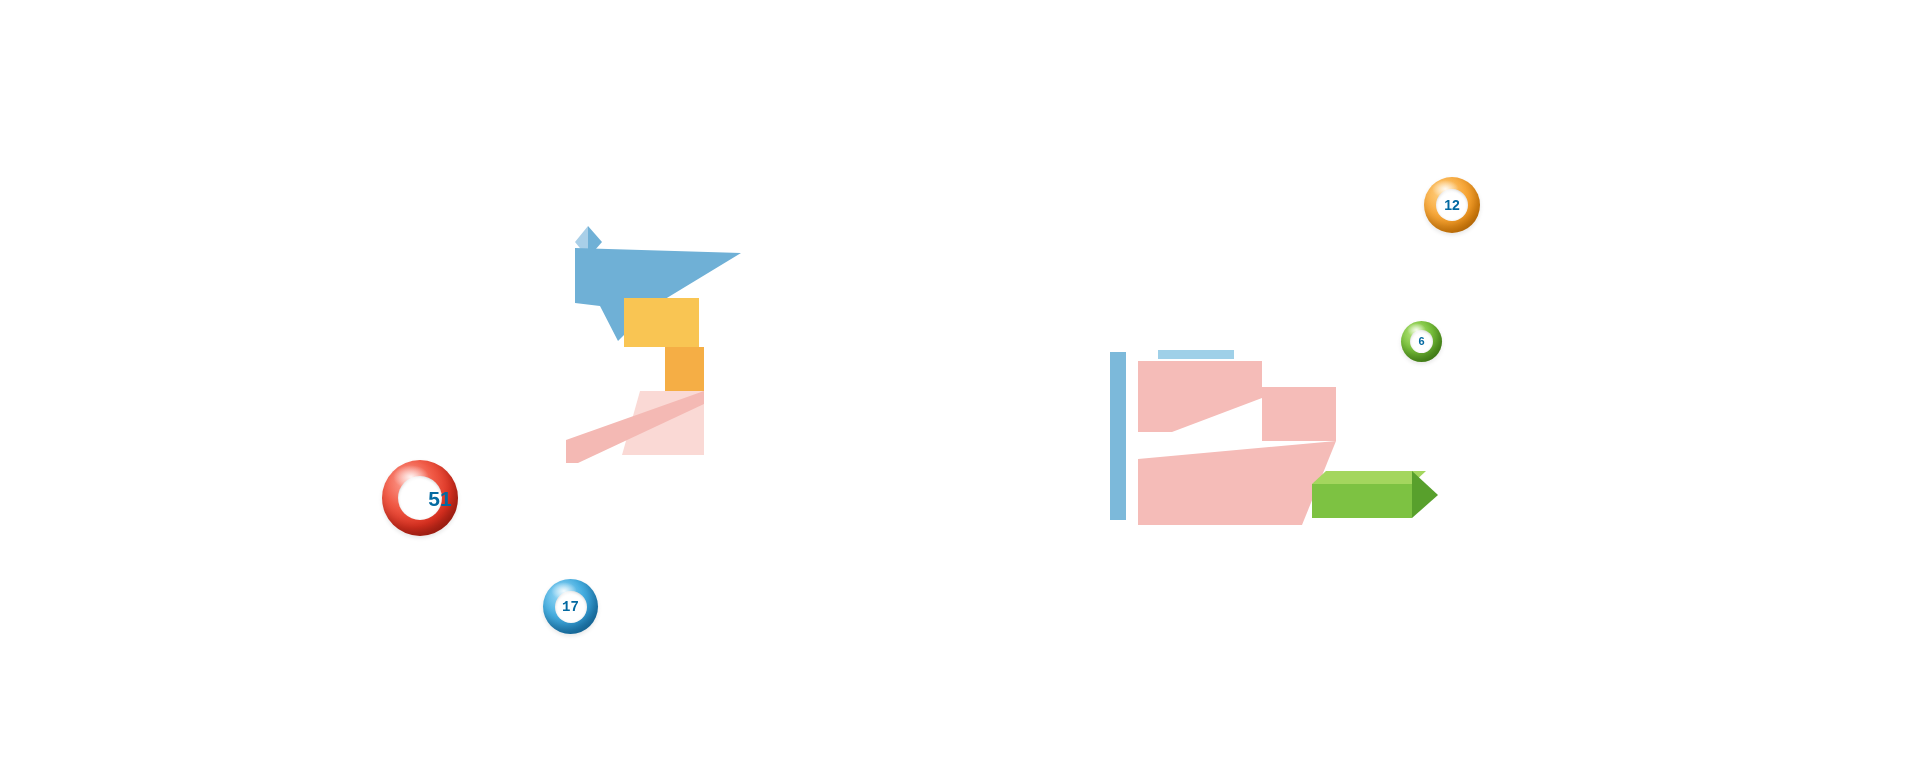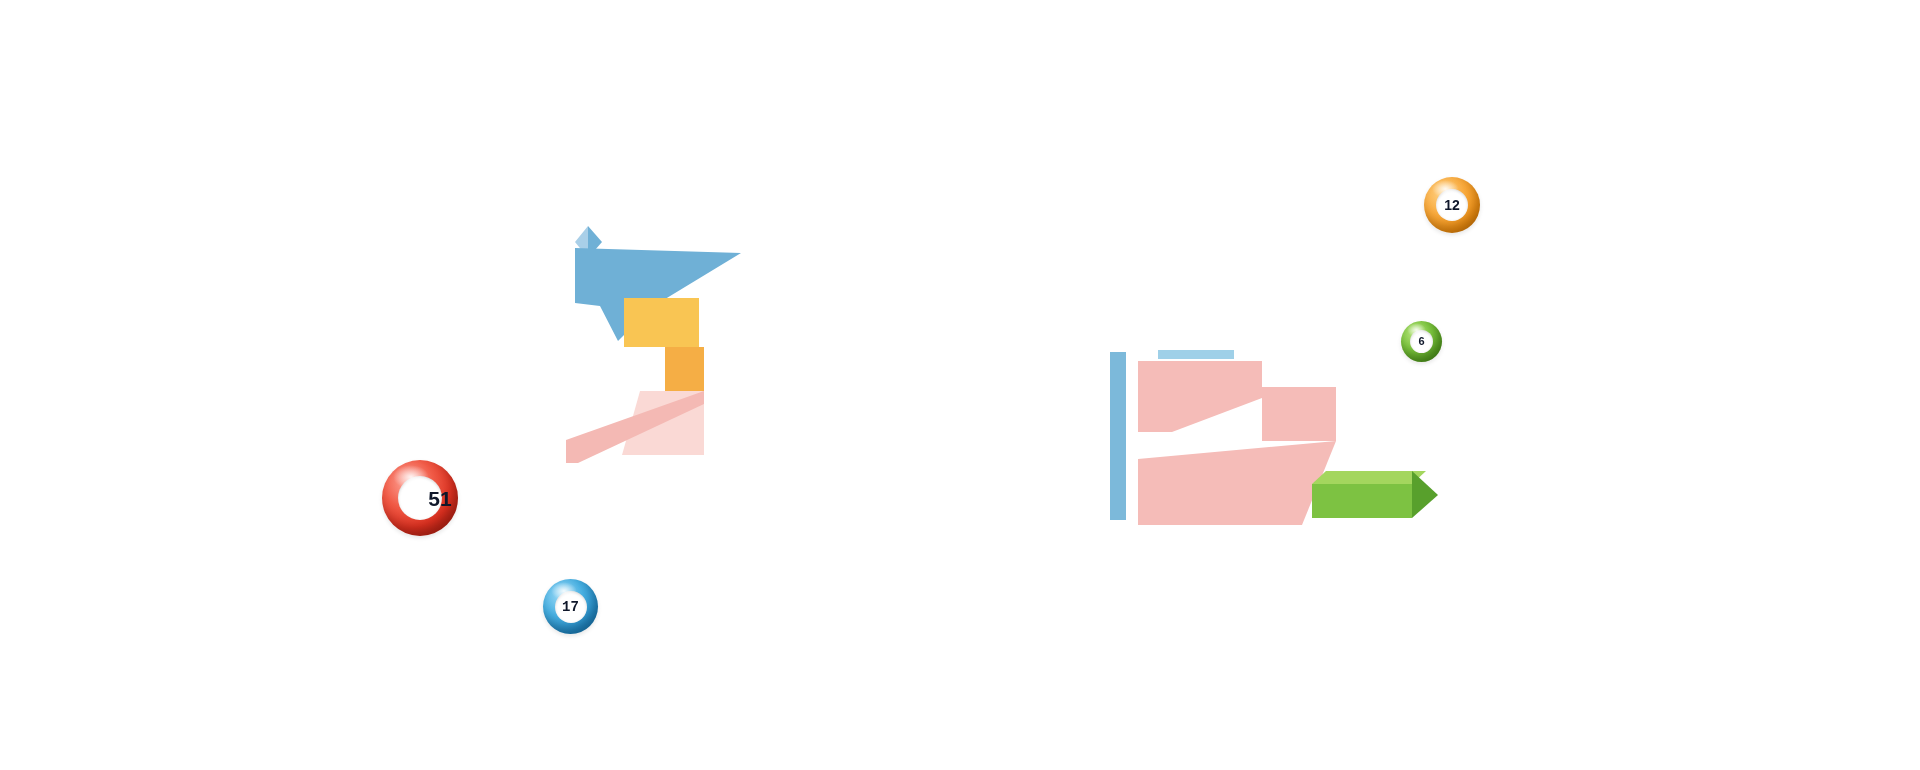--- a/index.html
+++ b/index.html
@@ -48,21 +48,21 @@
   .ball-inner {
     background: #ffffff;
     border-radius: 50%;
     display: flex;
     align-items: center;
     justify-content: center;
     box-shadow: inset 0 1px 3px rgba(0,0,0,0.18);
   }
   .ball-num {
     font-weight: 700;
-    color: #0f172a;
+    color: #0369a1;
     line-height: 1;
   }
 
   .ball-red    { background: radial-gradient(circle at 34% 30%, #ffa79b 0%, #f05a46 35%, #d92f1f 62%, #a31408 100%); }
   .ball-blue   { background: radial-gradient(circle at 34% 30%, #9fdcf8 0%, #46aee0 40%, #2188c4 70%, #0f6aa3 100%); }
   .ball-orange { background: radial-gradient(circle at 34% 30%, #ffd489 0%, #f8a93c 40%, #ef8d0e 70%, #c06a05 100%); }
   .ball-green  { background: radial-gradient(circle at 34% 30%, #b8e57e 0%, #7cc43e 40%, #58a321 70%, #3d7d12 100%); }
 
   .ball-51 { left: 382px; top: 460px; width: 76px; height: 76px; }
   .ball-51 .ball-inner { width: 44px; height: 44px; }

